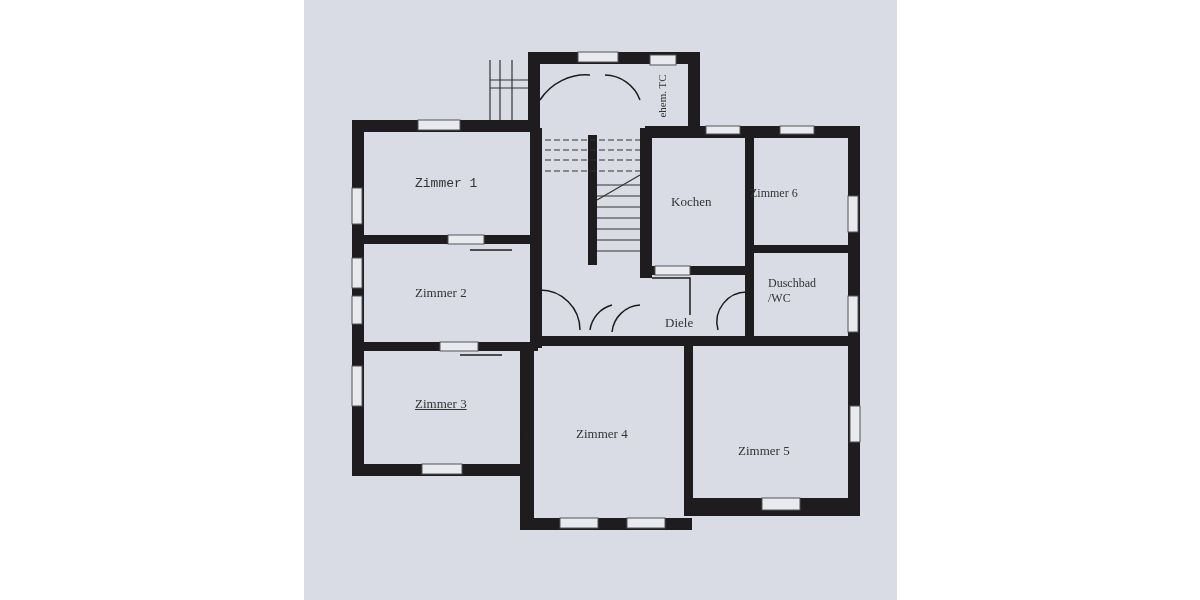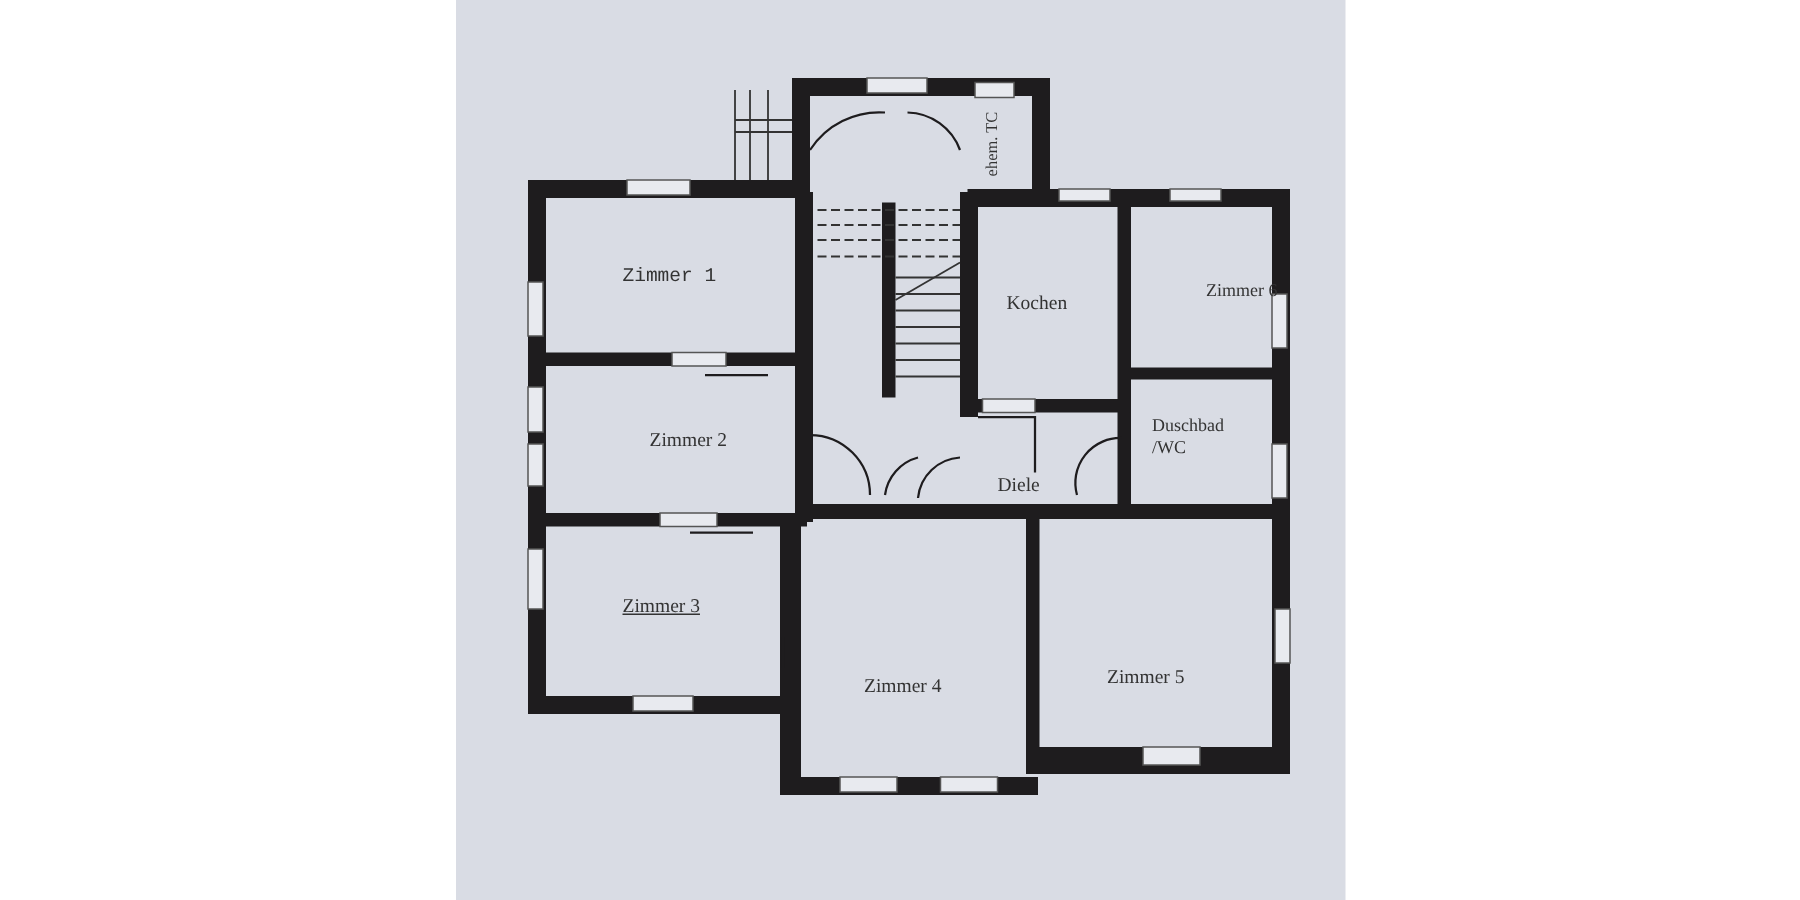--- a/index.html
+++ b/index.html
@@ -98,22 +98,22 @@
   </g>
 
   <g stroke="#1e1c1e" stroke-width="1.5">
     <line x1="470" y1="250" x2="512" y2="250"></line>
     <line x1="460" y1="355" x2="502" y2="355"></line>
     <line x1="522" y1="425" x2="522" y2="445"></line>
   </g>
 </svg>
 
 <div class="lbl" style="left:415px;top:176px;font-family:Liberation Mono, monospace;">Zimmer 1</div>
-<div class="lbl" style="left:433px;top:285px;">Zimmer 2</div>
+<div class="lbl" style="left:415px;top:285px;">Zimmer 2</div>
 <div class="lbl" style="left:415px;top:396px;text-decoration:underline;">Zimmer 3</div>
-<div class="lbl" style="left:576px;top:426px;margin-top:23px;">Zimmer 4</div>
+<div class="lbl" style="left:576px;top:426px;">Zimmer 4</div>
 <div class="lbl" style="left:738px;top:416px;margin-top:27px;">Zimmer 5</div>
-<div class="lbl" style="left:804px;top:186px;font-size:12px;">Zimmer 6</div>
+<div class="lbl" style="left:750px;top:186px;font-size:12px;">Zimmer 6</div>
 <div class="lbl" style="left:671px;top:194px;">Kochen</div>
 <div class="lbl" style="left:665px;top:315px;font-family:Liberation Serif, serif;">Diele</div>
 <div class="lbl" style="left:768px;top:276px;white-space:pre;line-height:15px;font-size:12px;font-family:Liberation Serif, serif;">Duschbad
 /WC</div>
 <div class="lbl" style="left:640px;top:90px;font-size:11px;transform:rotate(-90deg);">ehem. TC</div>
 
 </body></html>

